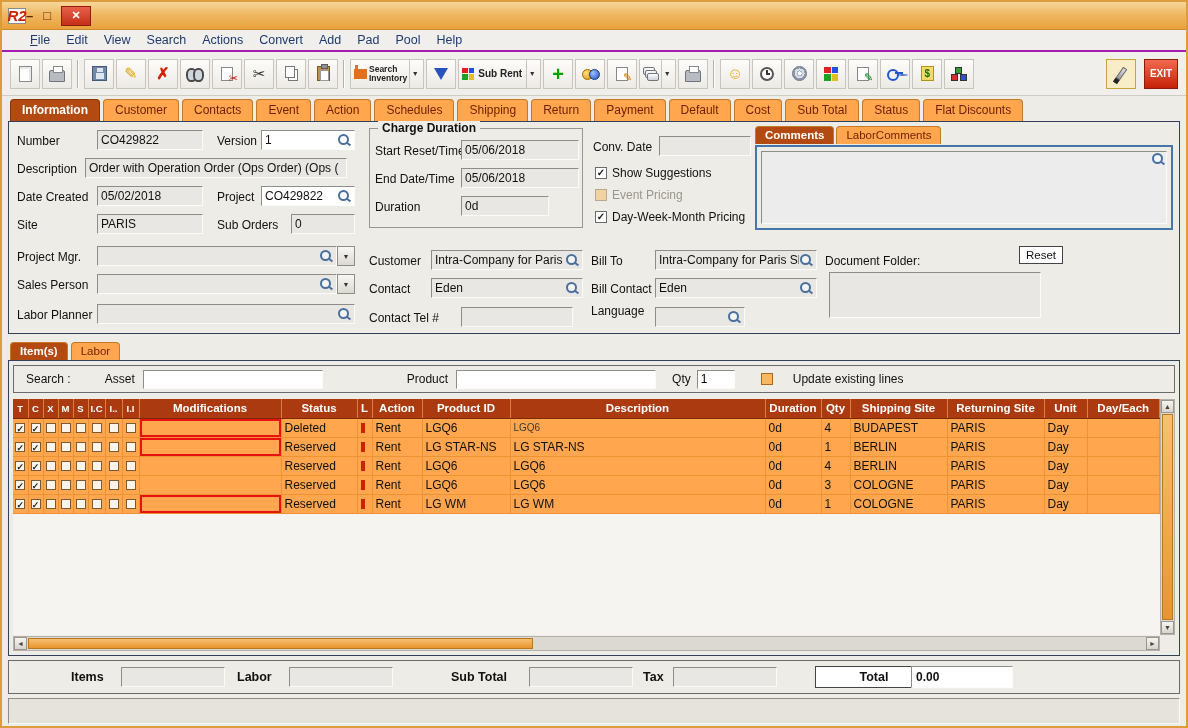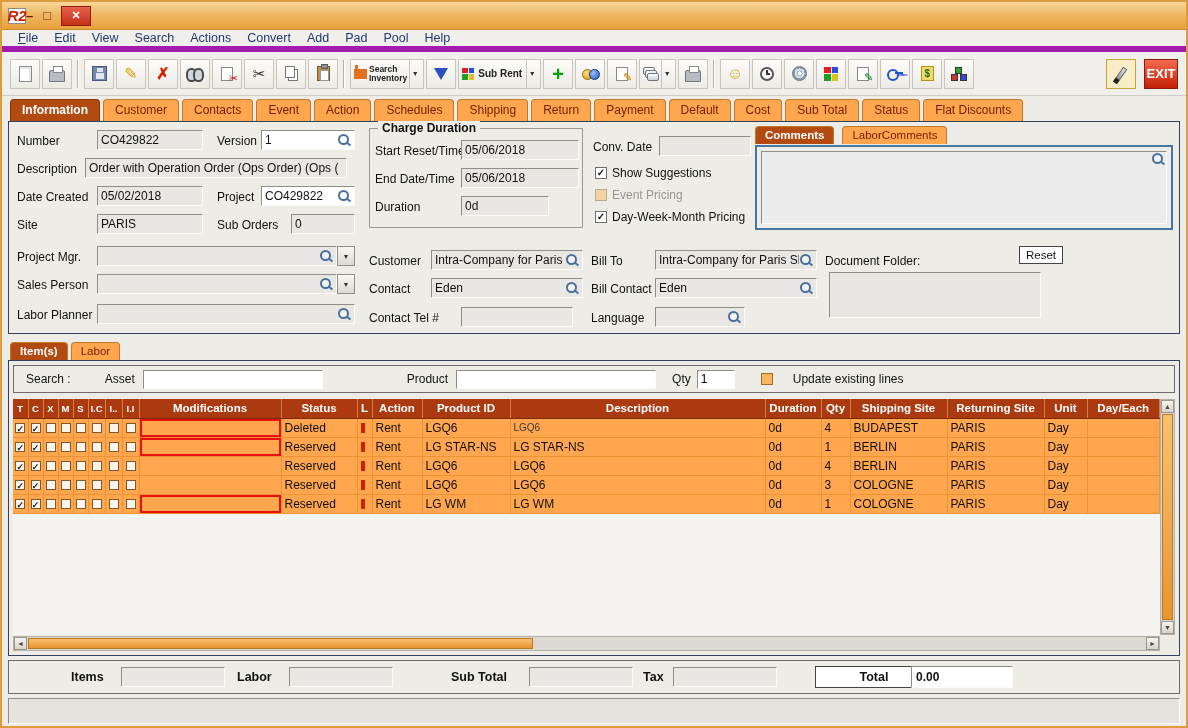--- a/index.html
+++ b/index.html
@@ -14,21 +14,21 @@
   .logo{width:18px;height:16px;background:#fff;border:1px solid #8a8a8a;color:#cc2200;
     font-weight:bold;font-size:15px;font-style:italic;display:flex;align-items:center;justify-content:center}
   .title{flex:1;text-align:center;font-weight:bold;font-size:13px;color:#7a1a00}
   .winbtns{display:flex;align-items:center;gap:10px}
   .minb,.maxb{color:#6e1f00;font-weight:bold;font-size:13px;cursor:default}
   .closeb{width:30px;height:20px;background:linear-gradient(#e8604a,#c43018);border:1px solid #8c1d0c;
     color:#fff;font-weight:bold;font-size:11px;display:flex;align-items:center;justify-content:center}
 
   
   .menubar{position:absolute;left:0;top:28px;width:100%;height:22px;background:#f1efeb;
-    border-bottom:6px solid #a21caf;display:flex;align-items:center;padding-left:8px}
+    border-bottom:2px solid #a21caf;display:flex;align-items:center;padding-left:20px}
   .mitem{display:inline-block;padding:2px 8px;color:#1f3a70;font-size:12.5px;cursor:default}
   [data-name="menu-item-file"]::first-letter{text-decoration:underline}
 
   
   .toolbar{position:absolute;left:0;top:50px;width:100%;height:44px;background:#f1efeb;
     border-bottom:1px solid #cfccc5;display:flex;align-items:center;gap:2px;padding:0 8px}
   .tbtn{width:30px;height:30px;border:1px solid #c9c5bd;background:linear-gradient(#fdfcfa,#eceae5);
     display:flex;align-items:center;justify-content:center;position:relative;flex:0 0 auto;cursor:default}
   .tbtn.wide{width:auto;padding:0 3px;gap:2px}
   .tsep{width:2px;height:28px;border-left:1px solid #b5b1a9;border-right:1px solid #fff;margin:0 3px;flex:0 0 auto}
@@ -91,21 +91,21 @@
     font-size:10px;display:flex;align-items:center;justify-content:center}
   .i-blocks{position:relative;width:16px;height:14px}
   .i-blocks span{position:absolute;width:7px;height:7px;border:1px solid #333}
   .i-blocks .b1{left:0;bottom:0;background:#d03030}.i-blocks .b2{right:0;bottom:0;background:#3050d0}
   .i-blocks .b3{left:4px;top:0;background:#30a030}
   .tbtn.hl{background:#f8edc6;border:1px solid #c8a23c}
   .i-brush{width:5px;height:13px;background:linear-gradient(#e0e0e8,#9a9aa8);border:1px solid #666;
     transform:rotate(35deg);position:relative}
   .i-brush::after{content:"";position:absolute;left:-1px;bottom:-6px;width:5px;height:5px;background:#222}
   .tbtn.exit{width:34px;background:linear-gradient(#f26a50,#c42106);border:1px solid #8c1d0c}
-  .exitlbl{color:#fff;font-size:13px;font-weight:bold}
+  .exitlbl{color:#fff;font-size:10px;font-weight:bold}
 
   
   .tabs{position:absolute;display:flex;gap:3px;align-items:flex-end}
   .maintabs{left:8px;top:96px;height:23px}
   .tab{padding:3px 11px 4px;background:#ffa64f;color:#6e1f00;border:1px solid #c07a28;border-bottom:none;
     border-radius:4px 4px 0 0;font-size:12px;white-space:nowrap;cursor:default}
   .tab.sel{background:#b24a12;color:#fff;font-weight:bold;border-color:#8a3408}
 
   
   .panel{position:absolute;left:6px;right:6px;background:#edece7;border:1px solid #33415c}
@@ -124,21 +124,21 @@
   .arrbtn{position:absolute;width:18px;height:20px;background:linear-gradient(#f8f7f4,#dcd9d2);
     border:1px solid #8f8d88;display:flex;align-items:center;justify-content:center;font-size:7px;color:#333}
   .groupbox{position:absolute;border:1px solid #9a9792}
   .grouptitle{position:absolute;top:-8px;left:8px;background:#edece7;padding:0 4px;font-weight:bold;white-space:nowrap}
   .ckb{position:absolute;display:flex;align-items:center;gap:5px;font-size:12px;white-space:nowrap}
   .ckb .box{width:12px;height:12px;background:#fff;border:1px solid #6b6b6b;display:flex;align-items:center;
     justify-content:center;font-size:10px;font-weight:bold;color:#111;line-height:10px}
   .ckb.disabled{color:#9a968e}
   .ckb.disabled .box{background:#f2d2a0;border-color:#b5a98f}
 
-  .subtabs{display:flex;gap:8px;align-items:center}
+  .subtabs{display:flex;gap:2px;align-items:center}
   .stab{padding:2px 9px 3px;background:#ffa64f;color:#6e1f00;border:1px solid #c07a28;border-bottom:none;
     border-radius:4px 4px 0 0;font-size:11.5px;cursor:default}
   .stab.sel{background:#b24a12;color:#fff;font-weight:bold}
   .bluebox{border:2px solid #4576a8;background:#edece7;position:relative}
   .commarea{position:absolute;left:4px;right:4px;top:4px;bottom:4px;background:#ececec;
     border:1px solid;border-color:#8f8d88 #fcfbf9 #fcfbf9 #8f8d88}
   .resetbtn{position:absolute;height:18px;padding:0 6px;background:#fff;border:1px solid #444;font-size:11.5px;
     display:flex;align-items:center;cursor:default}
   .folderbox{position:absolute;background:#e9e7e3;border:1px solid;border-color:#8f8d88 #fcfbf9 #fcfbf9 #8f8d88}
 
@@ -464,21 +464,21 @@
   <span class="lbl" style="left:582px;top:160px" data-name="bill-contact-label">Bill Contact</span>
   <div class="fb" style="left:646px;top:156px;width:162px" data-name="bill-contact-field">
       <span class="val" data-name="bill-contact-value">Eden</span>
       <span class="mag" data-name="search-icon"></span>
     </div>
 
   <span class="lbl" style="left:360px;top:189px" data-name="contact-tel-label">Contact Tel #</span>
   <div class="fb" style="left:452px;top:185px;width:112px" data-name="contact-tel-field">
       <span class="val" data-name="contact-tel-value"></span>
     </div>
-  <span class="lbl" style="left:582px;top:189px" data-name="language-label">Language</span>
+  <span class="lbl" style="left:582px;top:182px" data-name="language-label">Language</span>
   <div class="fb" style="left:646px;top:185px;width:90px" data-name="language-field">
       <span class="val" data-name="language-value"></span>
       <span class="mag" data-name="search-icon"></span>
     </div>
 
   <span class="lbl" style="left:816px;top:132px" data-name="document-folder-label">Document Folder:</span>
   <div class="resetbtn" style="left:1010px;top:124px" data-name="reset-button">
       <span data-name="reset-label">Reset</span>
     </div>
   <div class="folderbox" style="left:820px;top:150px;width:212px;height:46px" data-name="document-folder-box"></div>

